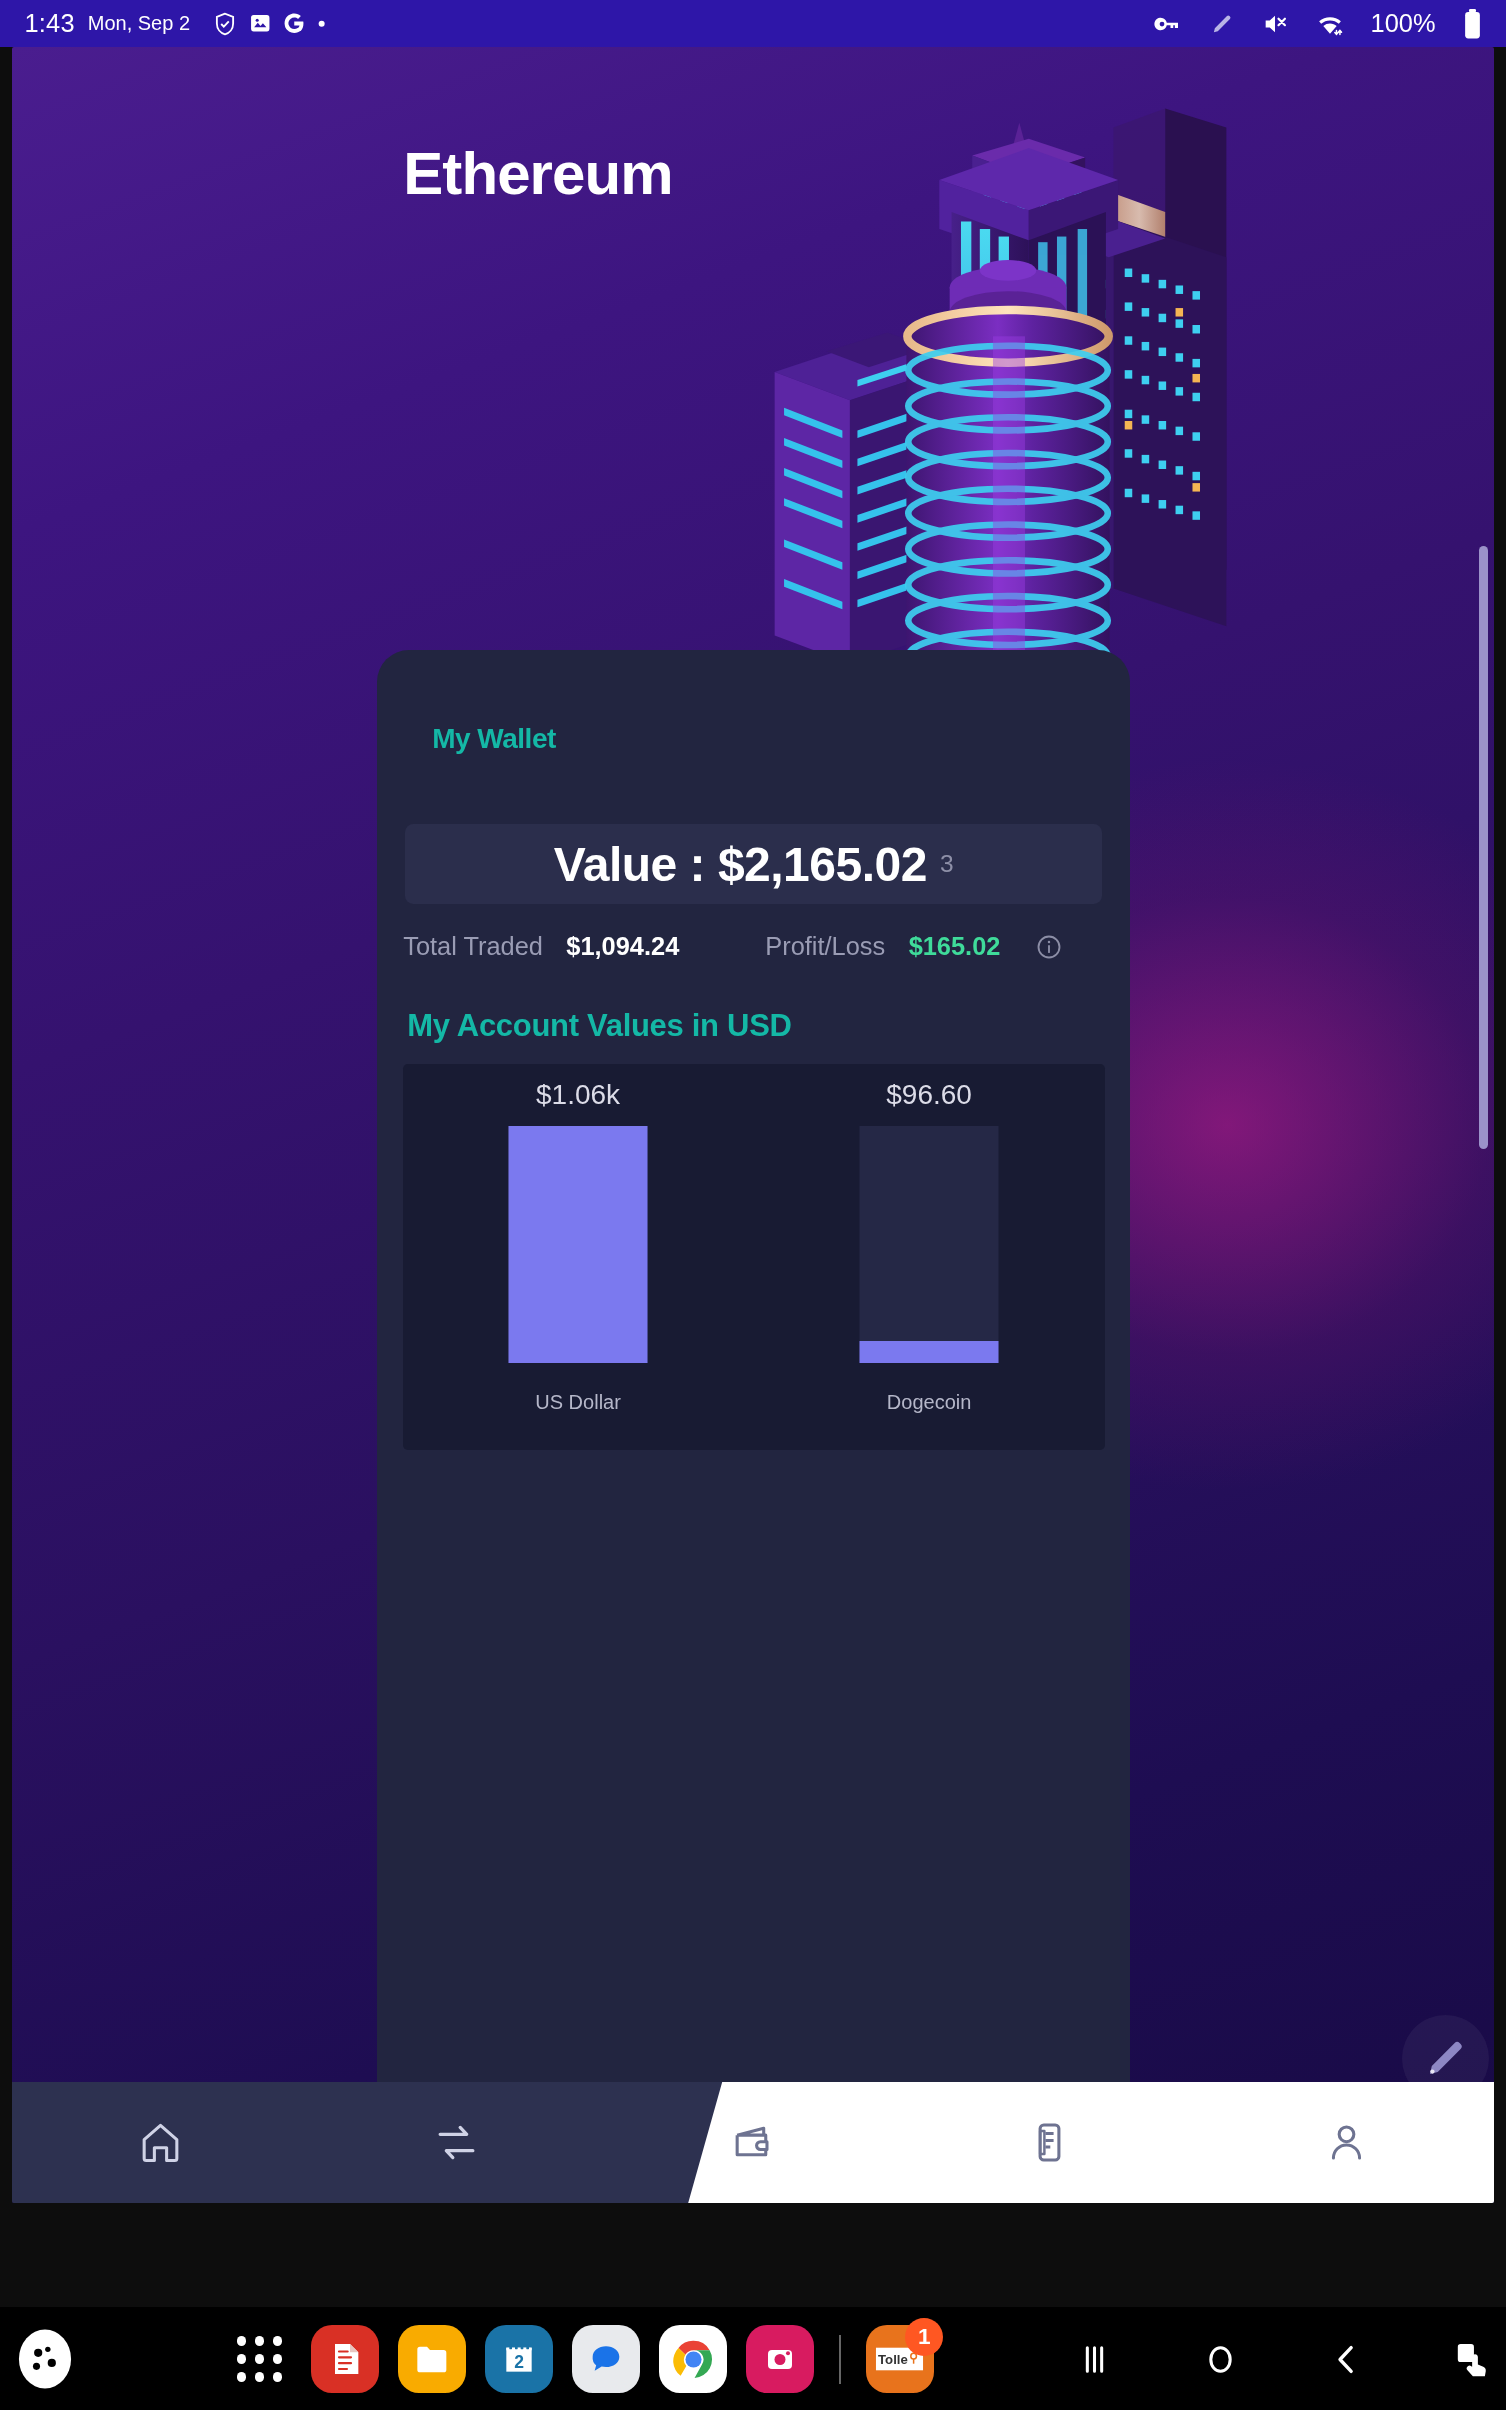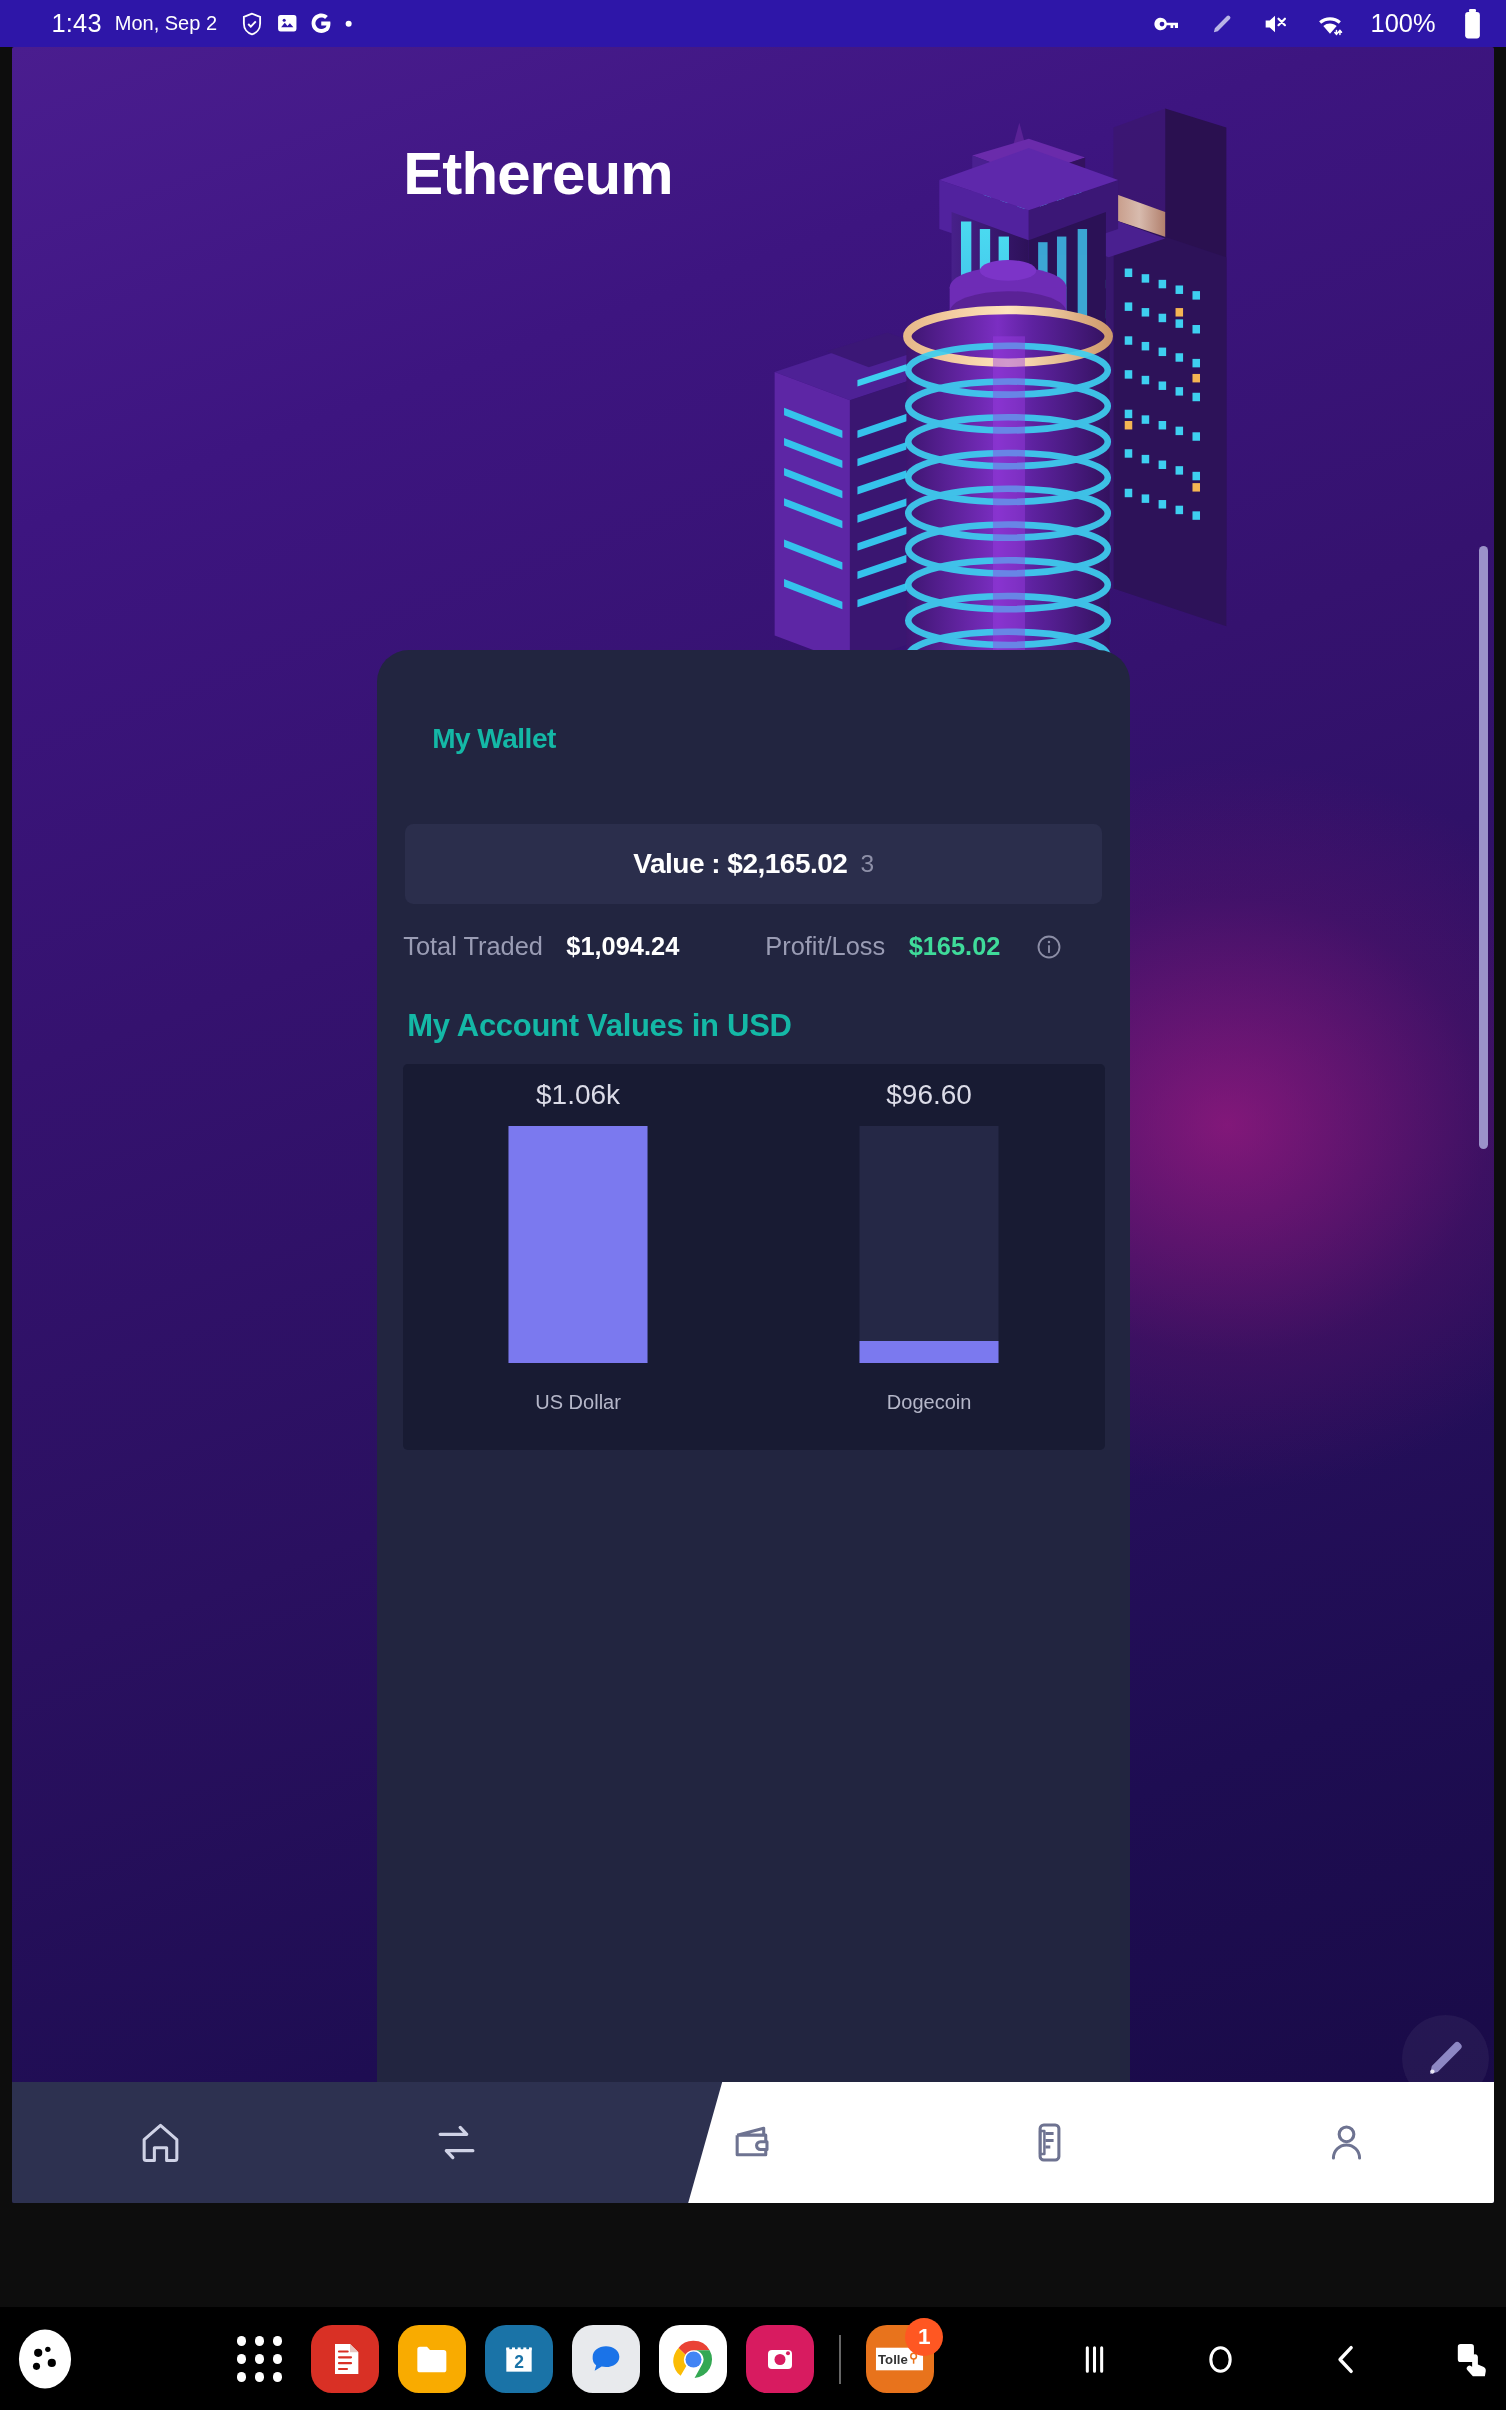--- a/index.html
+++ b/index.html
@@ -7,21 +7,21 @@
   body { font-family:"Liberation Sans", sans-serif; overflow:hidden; }
 
   .screen { position:relative; width:1507px; height:2411px; background:#0d0d0d; }
 
   
   .statusbar {
     position:absolute; left:0; top:0; width:1507px; height:47px;
     background:#2e16a8; display:flex; align-items:center;
     padding:0 24.5px; color:#fff;
   }
-  .sb-left { display:flex; align-items:center; gap:13px;margin-left:27px; }
+  .sb-left { display:flex; align-items:center; gap:13px; }
   .sb-time { font-size:25.4px; letter-spacing:0.2px; }
   .sb-date { font-size:20px; }
   .sb-icons { display:flex; align-items:center; gap:9.4px; margin-left:9.4px; }
   .sb-right { margin-left:auto; display:flex; align-items:center; gap:26px; }
   .sb-batt { font-size:25.4px; }
   svg { display:block; }
 
   
   .app {
     position:absolute; left:12.2px; top:47px; width:1482px; height:2156px;
@@ -63,21 +63,21 @@
   .sheet-title {
     position:absolute; left:55px; top:73px;
     font-size:28px; font-weight:700; color:#14b8a6; letter-spacing:-0.5px;
   }
 
   .value-bar {
     position:absolute; left:28px; top:174px; width:697px; height:80px;
     background:#2b2e4c; border-radius:8.5px;
     display:flex; align-items:center; justify-content:center; gap:13px;
   }
-  .value-main { font-size:28px; font-weight:600; color:#fff; letter-spacing:-0.5px; }
+  .value-main { font-size:48px; font-weight:600; color:#fff; letter-spacing:-0.5px; }
   .value-sup { font-size:24.5px; color:#8e90a8; }
 
   .totals {
     position:absolute; left:0; top:282px; width:100%;
     display:flex; align-items:center; gap:14px; padding-left:26px;
     font-size:25.4px;
   }
   .tl-label { color:#9a9cb4; }
   .tl-val { color:#fff; font-weight:700; margin-left:9.4px; }
   .tl-val.green { color:#3fdb9a; }

